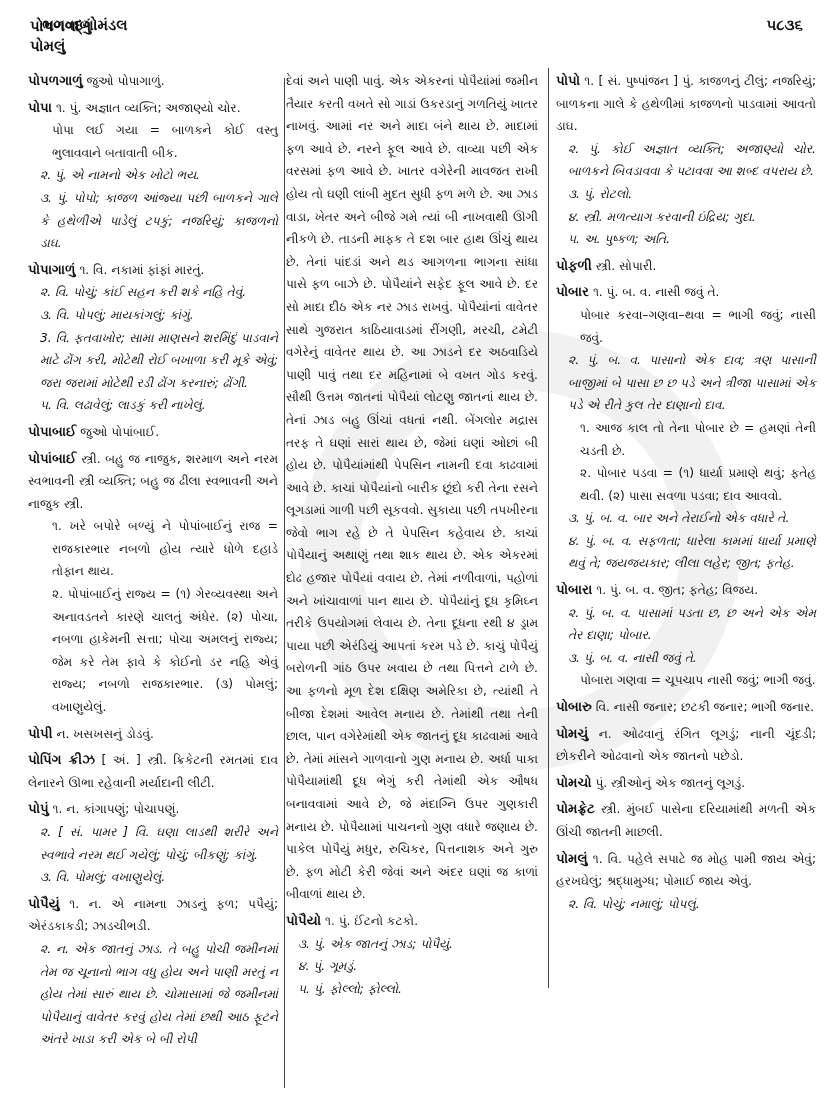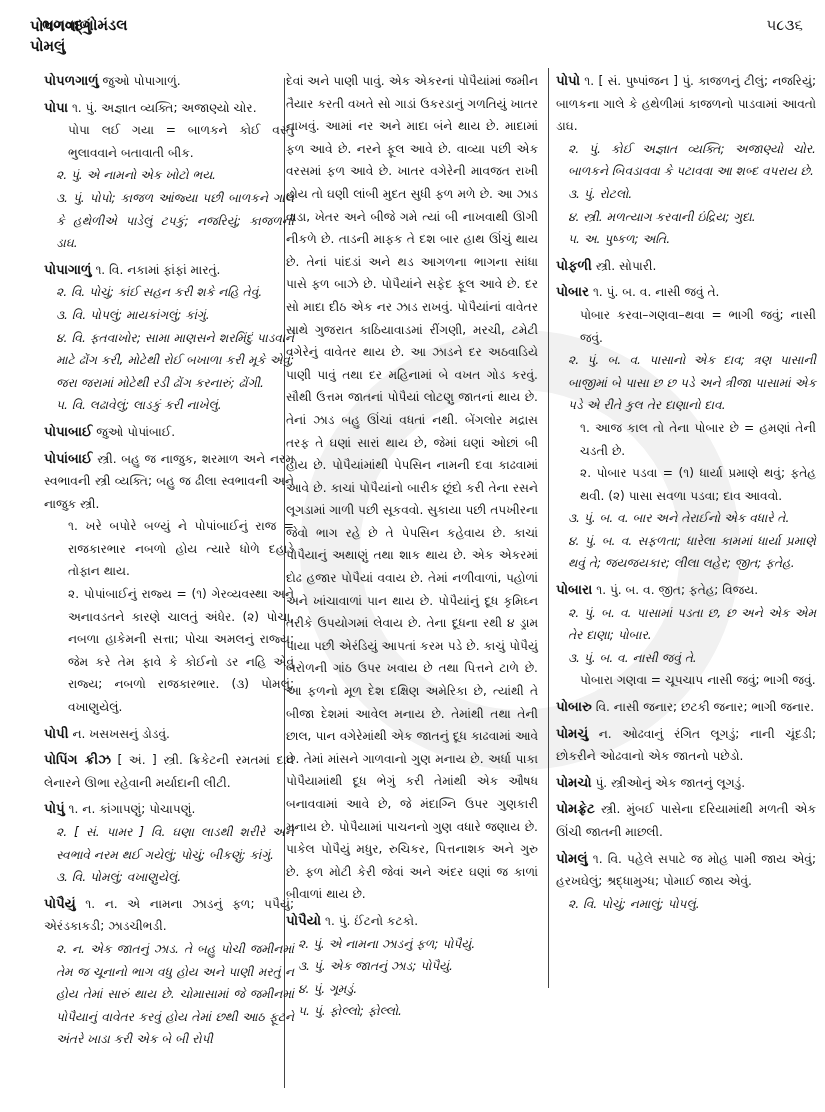--- a/index.html
+++ b/index.html
@@ -3,24 +3,24 @@
 <meta charset="utf-8">
 <style>
   html, body { margin:0; padding:0; background:#fff; }
   body { width:825px; height:1112px; position:relative; overflow:hidden;
          font-family:"DejaVu Sans", sans-serif; color:#111; }
   .watermark { position:absolute; left:300px; top:330px; width:440px; height:440px;
          border-radius:50%; border:60px solid #f1f1f1; box-sizing:border-box; z-index:0; }
   .header { position:absolute; top:16px; left:30px; right:22px; height:44px; z-index:1; }
   .hdr-left { position:absolute; left:0; top:0; font-weight:bold; font-size:15px; line-height:20px; }
   .hdr-center { position:absolute; left:12px; right:0; top:0; text-align:left; font-weight:bold; font-size:15px; }
-  .hdr-right { position:absolute; right:0; top:0; font-weight:normal; font-size:15px; }
+  .hdr-right { position:absolute; right:0; top:0; font-weight:bold; font-size:15px; }
   .cols { position:absolute; top:70px; left:28px; width:785px; height:1030px; z-index:1; }
   .col { position:absolute; top:0; font-size:12.2px; line-height:22.6px; text-align:justify; }
-  .col1 { left:16px; width:250px; }
+  .col1 { left:0; width:250px; }
   .col2 { left:258px; width:252px; }
   .col3 { left:528px; width:260px; }
   .divider { position:absolute; top:0; width:1px; background:#444; }
   .d1 { left:256px; height:1010px; top:8px; }
   .d2 { left:520px; height:920px; top:-2px; }
   .entry { margin:0 0 4px 0; }
   .hw { font-weight:bold; font-size:13.4px; }
   .sense { padding-left:12px;font-style:italic; }
   .idiom { padding-left:24px; }
 </style>
@@ -52,21 +52,21 @@
       <span>૧. પું. અજ્ઞાત વ્યક્તિ; અજાણ્યો ચોર.</span>
       <div class="idiom">પોપા લઈ ગયા = બાળકને કોઈ વસ્તુ ભુલાવવાને બતાવાતી બીક.</div>
       <div class="sense">૨. પું. એ નામનો એક ખોટો ભય.</div>
       <div class="sense">૩. પું. પોપો; કાજળ આંજ્યા પછી બાળકને ગાલે કે હથેળીએ પાડેલું ટપકું; નજરિયું; કાજળનો ડાઘ.</div>
     </div>
     <div class="entry">
       <span class="hw">પોપાગાળું</span>
       <span>૧. વિ. નકામાં ફાંફાં મારતું.</span>
       <div class="sense">૨. વિ. પોચું; કાંઈ સહન કરી શકે નહિ તેવું.</div>
       <div class="sense">૩. વિ. પોપલું; માયકાંગલું; કાંગું.</div>
-      <div class="sense">૪. વિ. ફતવાખોર; સામા માણસને શરમિંદું પાડવાને માટે ઢોંગ કરી, મોટેથી રોઈ બખાળા કરી મૂકે એવું; જરા જરામાં મોટેથી રડી ઢોંગ કરનારું; ઢોંગી.</div>
+      <div class="sense">3. વિ. ફતવાખોર; સામા માણસને શરમિંદું પાડવાને માટે ઢોંગ કરી, મોટેથી રોઈ બખાળા કરી મૂકે એવું; જરા જરામાં મોટેથી રડી ઢોંગ કરનારું; ઢોંગી.</div>
       <div class="sense">૫. વિ. લઢાવેલું; લાડકું કરી નાખેલું.</div>
     </div>
     <div class="entry">
       <span class="hw">પોપાબાઈ</span>
       <span>જુઓ પોપાંબાઈ.</span>
     </div>
     <div class="entry">
       <span class="hw">પોપાંબાઈ</span>
       <span>સ્ત્રી. બહુ જ નાજુક, શરમાળ અને નરમ સ્વભાવની સ્ત્રી વ્યક્તિ; બહુ જ ઢીલા સ્વભાવની અને નાજુક સ્ત્રી.</span>
       <div class="idiom">૧. ખરે બપોરે બળ્યું ને પોપાંબાઈનું રાજ = રાજકારભાર નબળો હોય ત્યારે ધોળે દહાડે તોફાન થાય.</div>
@@ -91,21 +91,20 @@
       <span>૧. ન. એ નામના ઝાડનું ફળ; પપૈયું; એરંડકાકડી; ઝાડચીભડી.</span>
       <div class="sense">૨. ન. એક જાતનું ઝાડ. તે બહુ પોચી જમીનમાં તેમ જ ચૂનાનો ભાગ વધુ હોય અને પાણી મરતું ન હોય તેમાં સારું થાય છે. ચોમાસામાં જે જમીનમાં પોપૈયાનું વાવેતર કરવું હોય તેમાં છથી આઠ ફૂટને અંતરે ખાડા કરી એક બે બી રોપી</div>
     </div>
   </div>
 
   <div class="col col2">
     <div class="entry">દેવાં અને પાણી પાવું. એક એકરનાં પોપૈયાંમાં જમીન તૈયાર કરતી વખતે સો ગાડાં ઉકરડાનું ગળતિયું ખાતર નાખવું. આમાં નર અને માદા બંને થાય છે. માદામાં ફળ આવે છે. નરને ફૂલ આવે છે. વાવ્યા પછી એક વરસમાં ફળ આવે છે. ખાતર વગેરેની માવજત રાખી હોય તો ઘણી લાંબી મુદત સુધી ફળ મળે છે. આ ઝાડ વાડા, ખેતર અને બીજે ગમે ત્યાં બી નાખવાથી ઊગી નીકળે છે. તાડની માફક તે દશ બાર હાથ ઊંચું થાય છે. તેનાં પાંદડાં અને થડ આગળના ભાગના સાંધા પાસે ફળ બાઝે છે. પોપૈયાંને સફેદ ફૂલ આવે છે. દર સો માદા દીઠ એક નર ઝાડ રાખવું. પોપૈયાંનાં વાવેતર સાથે ગુજરાત કાઠિયાવાડમાં રીંગણી, મરચી, ટમેટી વગેરેનું વાવેતર થાય છે. આ ઝાડને દર અઠવાડિયે પાણી પાવું તથા દર મહિનામાં બે વખત ગોડ કરવું. સૌથી ઉત્તમ જાતનાં પોપૈયાં લોટણુ જાતનાં થાય છે. તેનાં ઝાડ બહુ ઊંચાં વધતાં નથી. બેંગલોર મદ્રાસ તરફ તે ઘણાં સારાં થાય છે, જેમાં ઘણાં ઓછાં બી હોય છે. પોપૈયાંમાંથી પેપસિન નામની દવા કાઢવામાં આવે છે. કાચાં પોપૈયાંનો બારીક છૂંદો કરી તેના રસને લૂગડામાં ગાળી પછી સૂકવવો. સુકાયા પછી તપખીરના જેવો ભાગ રહે છે તે પેપસિન કહેવાય છે. કાચાં પોપૈયાનું અથાણું તથા શાક થાય છે. એક એકરમાં દોઢ હજાર પોપૈયાં વવાય છે. તેમાં નળીવાળાં, પહોળાં અને ખાંચાવાળાં પાન થાય છે. પોપૈયાંનું દૂધ કૃમિઘ્ન તરીકે ઉપયોગમાં લેવાય છે. તેના દૂધના રથી ૪ ડ્રામ પાયા પછી એરંડિયું આપતાં કરમ પડે છે. કાચું પોપૈયું બરોળની ગાંઠ ઉપર ખવાય છે તથા પિત્તને ટાળે છે. આ ફળનો મૂળ દેશ દક્ષિણ અમેરિકા છે, ત્યાંથી તે બીજા દેશમાં આવેલ મનાય છે. તેમાંથી તથા તેની છાલ, પાન વગેરેમાંથી એક જાતનું દૂધ કાઢવામાં આવે છે. તેમાં માંસને ગાળવાનો ગુણ મનાય છે. અર્ધા પાકા પોપૈયામાંથી દૂધ ભેગું કરી તેમાંથી એક ઔષધ બનાવવામાં આવે છે, જે મંદાગ્નિ ઉપર ગુણકારી મનાય છે. પોપૈયામાં પાચનનો ગુણ વધારે જણાય છે. પાકેલ પોપૈયું મધુર, રુચિકર, પિત્તનાશક અને ગુરુ છે. ફળ મોટી કેરી જેવાં અને અંદર ઘણાં જ કાળાં બીવાળાં થાય છે.</div>
     <div class="entry">
       <span class="hw">પોપૈયો</span>
       <span>૧. પું. ઈંટનો કટકો.</span>
-      <div class="sense">૨. પું. એ નામના ઝાડનું ફળ; પોપૈયું.</div>
       <div class="sense">૩. પું. એક જાતનું ઝાડ; પોપૈયું.</div>
       <div class="sense">૪. પું. ગૂમડું.</div>
       <div class="sense">૫. પું. ફોલ્લો; ફોલ્લો.</div>
     </div>
   </div>
 
   <div class="col col3">
     <div class="entry">
       <span class="hw">પોપો</span>
       <span>૧. [ સં. પુષ્પાંજન ] પું. કાજળનું ટીલું; નજરિયું; બાળકના ગાલે કે હથેળીમાં કાજળનો પાડવામાં આવતો ડાઘ.</span>

